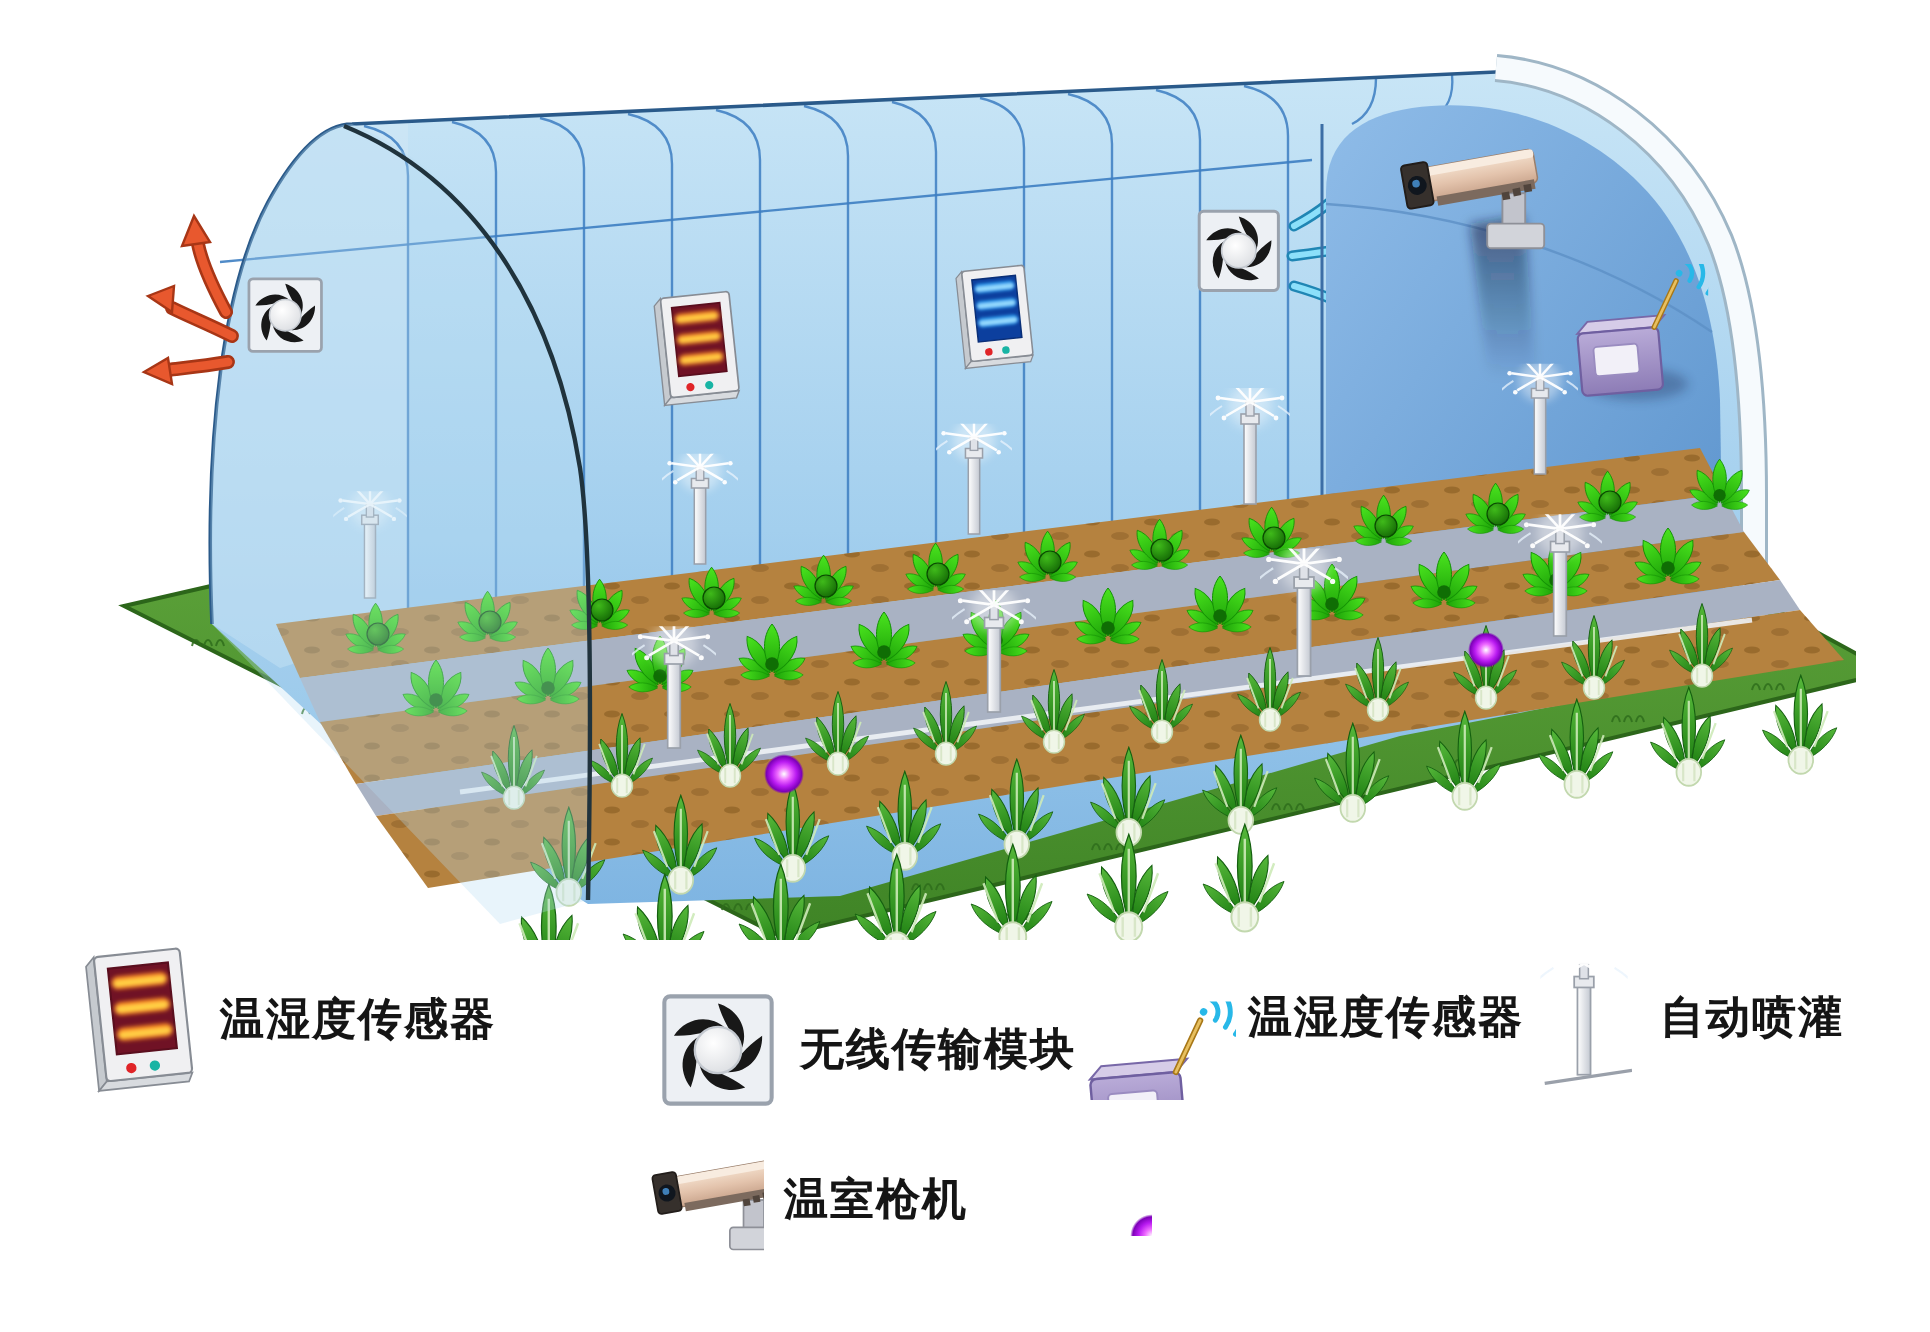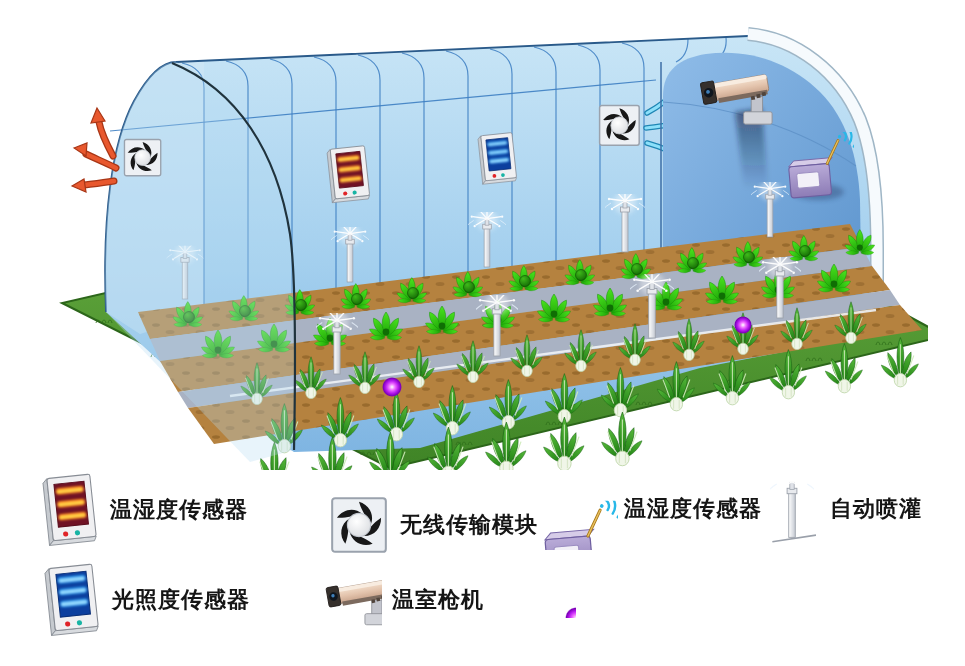--- a/index.html
+++ b/index.html
@@ -495,26 +495,20 @@
 </div>
 
 <div class="legend-item li-spr">
   <svg width="48" height="70" viewBox="-2 0 44 64">
     <use href="#sprinkler" xlink:href="#sprinkler" width="40" height="62"></use>
     <line x1="2" y1="62" x2="42" y2="56" stroke="#9aa0aa" stroke-width="1.5"></line>
   </svg>
   <span class="lab">自动喷灌</span>
 </div>
 
-<div class="legend-item li-light">
-  <svg width="64" height="76" viewBox="-4 0 58 72">
-    <use href="#sensorBlue" xlink:href="#sensorBlue" width="54" height="70" transform="scale(1.02)"></use>
-  </svg>
-  <span class="lab">光照度传感器</span>
-</div>
 
 <div class="legend-item li-cam">
   <svg width="70" height="56" viewBox="-14 -4 82 64">
     <use href="#cameraUnit" xlink:href="#cameraUnit" width="82" height="64"></use>
   </svg>
   <span class="lab">温室枪机</span>
 </div>
 
 <div class="legend-item li-soil">
   <svg width="24" height="24" viewBox="-11 -11 22 22">

